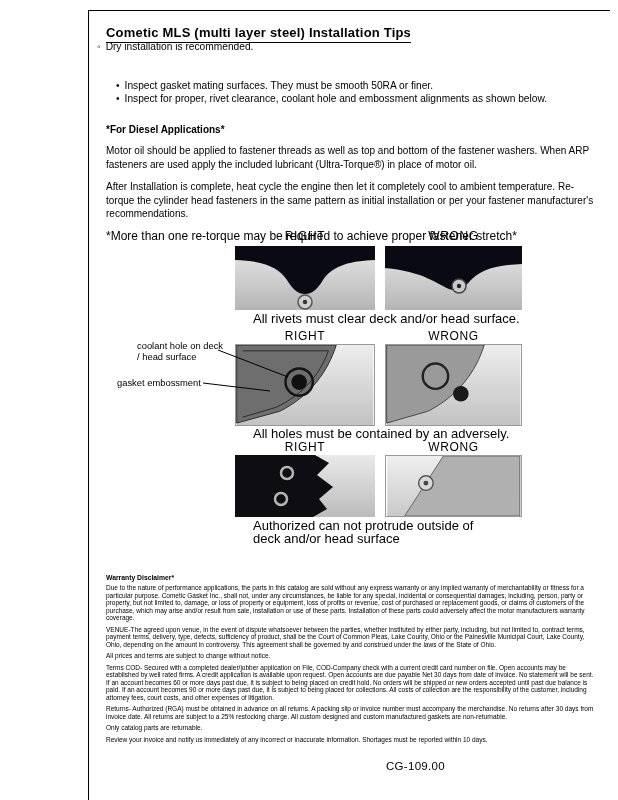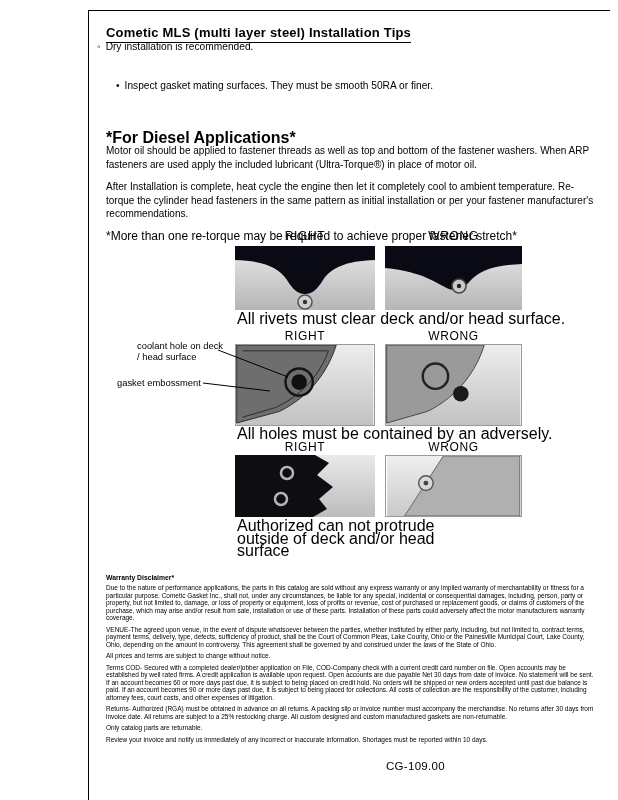--- a/index.html
+++ b/index.html
@@ -21,29 +21,29 @@
   }
 
   ul.tips { position:absolute; left:97px; top:40px; margin:0; padding:0; list-style:none; }
   ul.tips li { font-size:10.2px; line-height:13px; }
   ul.tips li::before { content:"◦"; margin-right:5px; }
 
   ul.subtips { position:absolute; left:116px; top:79px; margin:0; padding:0; list-style:none; }
   ul.subtips li { font-size:10.2px; line-height:13px; }
   ul.subtips li::before { content:"•"; margin-right:5px; }
 
-  .diesel-head { position:absolute; left:106px; top:116px; font-size:16px; font-weight:bold; }
+  .diesel-head { position:absolute; left:106px; top:116px; font-size:10px; font-weight:bold; }
   .para { position:absolute; left:106px; width:490px; font-size:10px; line-height:13.5px; }
   .para1 { top:134px; }
   .para2 { top:170px; }
   .note  { position:absolute; left:106px; top:217px; font-size:12px; }
 
   .rw-label { position:absolute; font-size:12px; letter-spacing:0.6px; text-align:center; }
   .diag { position:absolute; display:block; }
-  .caption { position:absolute; font-size:16px; line-height:12.5px; }
+  .caption { position:absolute; font-size:13px; line-height:12.5px;margin-left:16px; }
 
   .callout { position:absolute; font-size:9.4px; line-height:11px; }
   .callout1 { left:137px; top:340px; width:86px; }
   .callout2 { left:117px; top:377px; width:90px; white-space:nowrap; }
 
   .leader-lines { position:absolute; left:0; top:0; width:618px; height:800px; pointer-events:none; }
 
   .warranty { position:absolute; left:106px; top:574px; width:488px; }
   .warranty h3 { margin:0 0 3px 0; font-size:6.8px; font-weight:bold; }
   .warranty p { margin:0 0 4px 0; font-size:6.5px; line-height:7.5px; }
@@ -55,20 +55,21 @@
 
 <div class="frame"></div>
 
 <h1 class="title">Cometic MLS (multi layer steel) Installation Tips</h1>
 
 <ul class="tips">
   <li>Dry installation is recommended.</li>
 </ul>
 <ul class="subtips">
   <li>Inspect gasket mating surfaces.  They must be smooth 50RA or finer.</li>
+  <li>Inspect for proper, rivet clearance, coolant hole and embossment alignments as shown below.</li>
 </ul>
 
 <h2 class="diesel-head">*For Diesel Applications*</h2>
 <p class="para para1">Motor oil should be applied to fastener threads as well as top and bottom of the fastener washers. When ARP fasteners are used apply the included lubricant (Ultra-Torque®) in place of motor oil.</p>
 <p class="para para2">After Installation is complete, heat cycle the engine then let it completely cool to ambient temperature. Re-torque the cylinder head fasteners in the same pattern as initial installation or per your fastener manufacturer's recommendations.</p>
 <p class="note">*More than one re-torque may be required to achieve proper fastener stretch*</p>
 
 <div class="rw-label" style="left:235px; top:229px; width:140px;">RIGHT</div>
 <div class="rw-label" style="left:385px; top:229px; width:137px;">WRONG</div>
 

